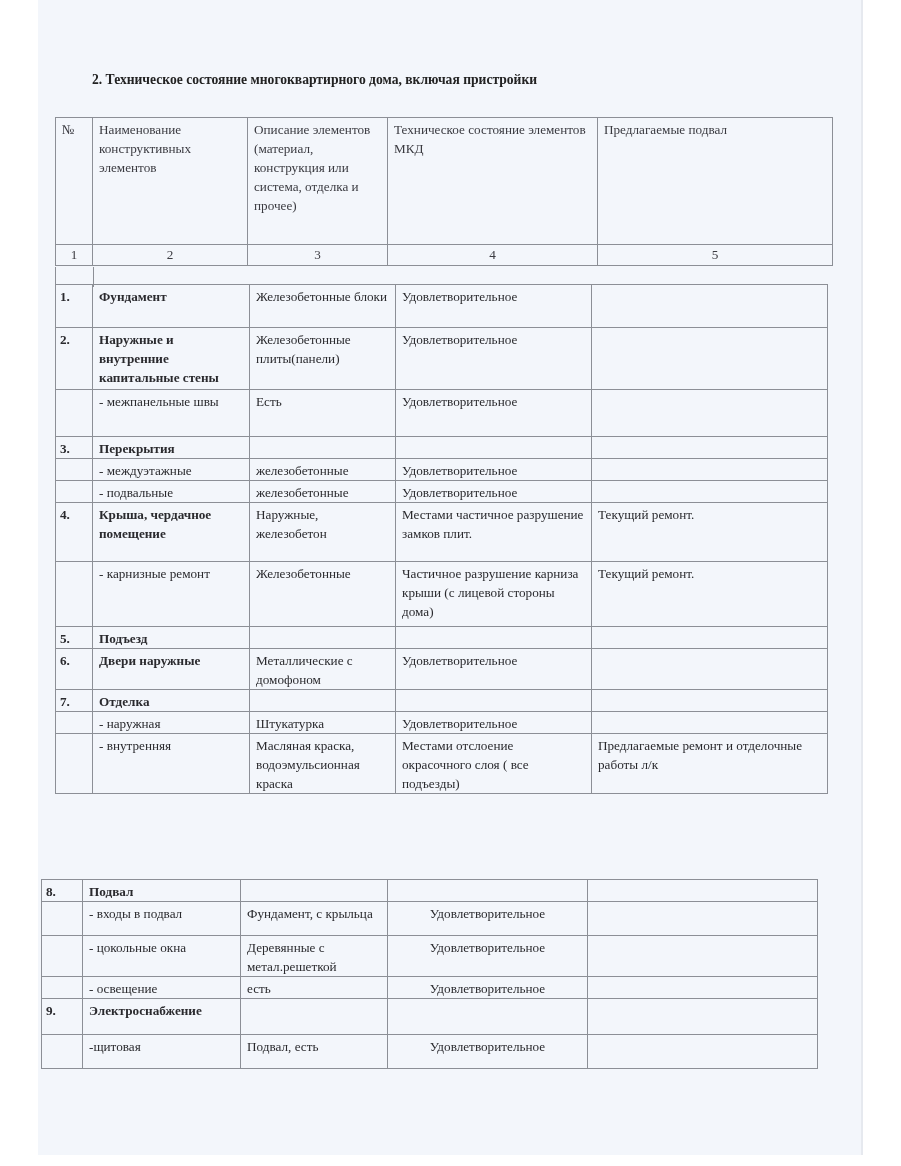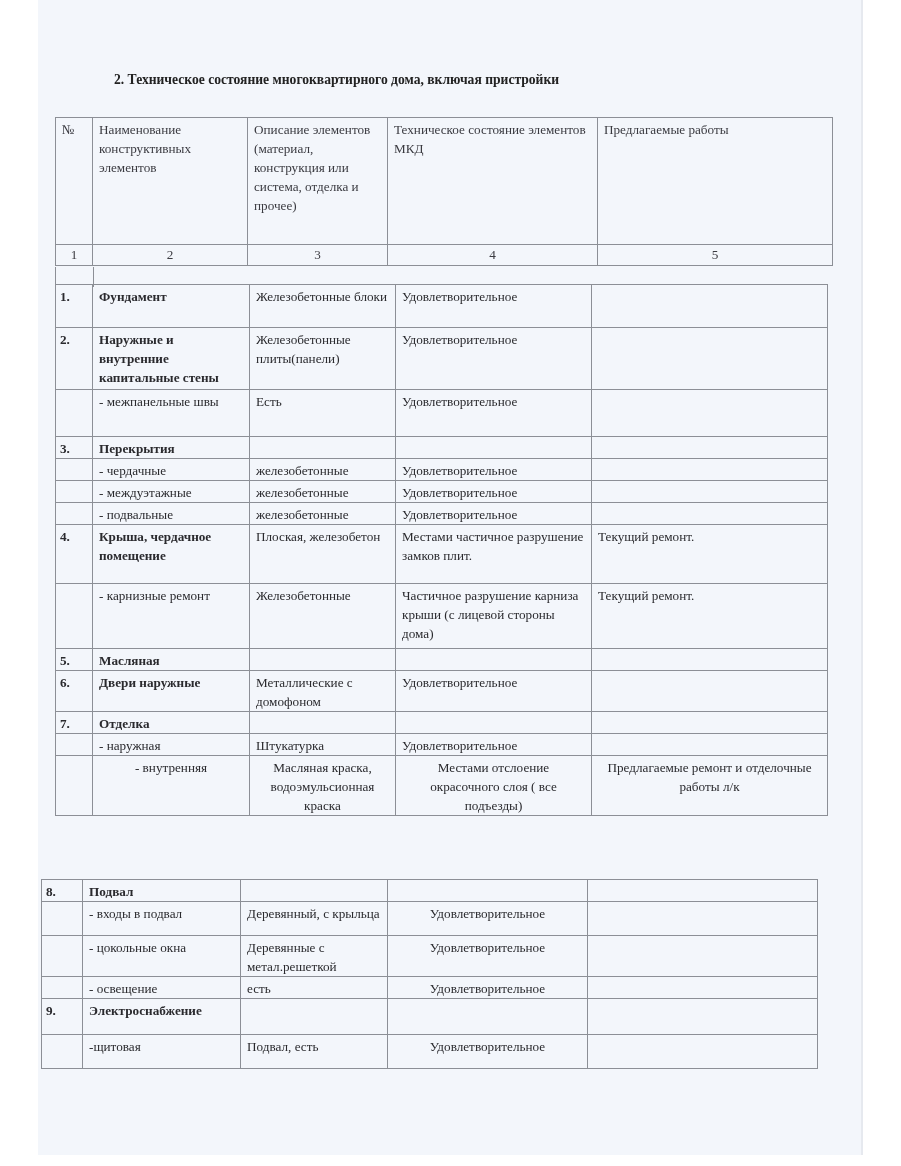--- a/index.html
+++ b/index.html
@@ -10,21 +10,20 @@
     border-right: 2px solid #e6e9ef;
   }
   .doc {
     font-family: "Liberation Serif", "DejaVu Serif", serif;
     color: #2a2a2e;
   }
   .title {
     position: absolute; left: 92px; top: 72px;
     font-size: 13.6px; font-weight: bold; color: #222;
     white-space: nowrap;
-    margin-left: 22px;
   }
   table { border-collapse: collapse; position: absolute; table-layout: fixed; }
   td { border: 1px solid #8c8f96; vertical-align: top; padding: 2px 6px 0 6px; font-size: 13.2px; line-height: 19px; }
   .hdr { left: 55px; top: 117px; width: 777px; }
   .hdr td { color: #3a3a40; }
   .hdr .num td { text-align: center; height: 20px; padding: 0; line-height: 20px; }
   .gap { position: absolute; left: 55px; top: 267px; width: 37px; height: 20px; border-left: 1px solid #8c8f96; border-right: 1px solid #8c8f96; }
   .body { left: 55px; top: 284px; width: 772px; }
   .body td.n { font-weight: bold; padding-left: 4px; }
   .body td.b { font-weight: bold; }
@@ -48,21 +47,21 @@
         <col style="width:140px">
         <col style="width:210px">
         <col style="width:235px">
       </colgroup>
     <tbody>
         <tr style="height:127px">
       <td>№</td>
       <td>Наименование конструктивных элементов</td>
       <td>Описание элементов (материал, конструкция или система, отделка и прочее)</td>
       <td>Техническое состояние элементов МКД</td>
-      <td>Предлагаемые работы</td>
+      <td>Предлагаемые подвал</td>
     </tr>
     <tr class="num">
       <td>1</td>
       <td>2</td>
       <td>3</td>
       <td>4</td>
       <td>5</td>
     </tr>
   </tbody>
     </table>
@@ -100,56 +99,49 @@
         </tr>
         <tr style="height: 20px;">
           <td class="n">3.</td>
           <td class="b">Перекрытия</td>
           <td></td>
           <td></td>
           <td></td>
         </tr>
         <tr style="height: 20px;">
           <td class="n"></td>
-          <td>- чердачные</td>
-          <td>железобетонные</td>
-          <td>Удовлетворительное</td>
-          <td></td>
-        </tr>
-        <tr style="height: 20px;">
-          <td class="n"></td>
           <td>- междуэтажные</td>
           <td>железобетонные</td>
           <td>Удовлетворительное</td>
           <td></td>
         </tr>
         <tr style="height: 20px;">
           <td class="n"></td>
           <td>- подвальные</td>
           <td>железобетонные</td>
           <td>Удовлетворительное</td>
           <td></td>
         </tr>
         <tr style="height: 59px;">
           <td class="n">4.</td>
           <td class="b">Крыша, чердачное помещение</td>
-          <td>Плоская, железобетон</td>
+          <td>Наружные, железобетон</td>
           <td>Местами частичное разрушение замков плит.</td>
           <td>Текущий ремонт.</td>
         </tr>
         <tr style="height: 65px;">
           <td class="n"></td>
           <td>- карнизные ремонт</td>
           <td>Железобетонные</td>
           <td>Частичное разрушение карниза крыши (с лицевой стороны дома)</td>
           <td>Текущий ремонт.</td>
         </tr>
         <tr style="height: 20px;">
           <td class="n">5.</td>
-          <td class="b">Масляная</td>
+          <td class="b">Подъезд</td>
           <td></td>
           <td></td>
           <td></td>
         </tr>
         <tr style="height: 32px;">
           <td class="n">6.</td>
           <td class="b">Двери наружные</td>
           <td>Металлические с домофоном</td>
           <td>Удовлетворительное</td>
           <td></td>
@@ -161,21 +153,21 @@
           <td></td>
           <td></td>
         </tr>
         <tr style="height: 20px;">
           <td class="n"></td>
           <td>- наружная</td>
           <td>Штукатурка</td>
           <td>Удовлетворительное</td>
           <td></td>
         </tr>
-        <tr style="height: 45px; text-align: center;">
+        <tr style="height: 45px;">
           <td class="n"></td>
           <td>- внутренняя</td>
           <td>Масляная краска, водоэмульсионная краска</td>
           <td>Местами отслоение окрасочного слоя ( все подъезды)</td>
           <td>Предлагаемые ремонт и отделочные работы л/к</td>
         </tr>
       </tbody>
   </table>
 
   <table class="body2" id="tbl2">
@@ -190,21 +182,21 @@
         <tr style="height: 20px;">
           <td class="n">8.</td>
           <td class="b">Подвал</td>
           <td></td>
           <td class="center"></td>
           <td></td>
         </tr>
         <tr style="height: 34px;">
           <td class="n"></td>
           <td>- входы в подвал</td>
-          <td>Деревянный, с крыльца</td>
+          <td>Фундамент, с крыльца</td>
           <td class="center">Удовлетворительное</td>
           <td></td>
         </tr>
         <tr style="height: 34px;">
           <td class="n"></td>
           <td>- цокольные окна</td>
           <td>Деревянные с метал.решеткой</td>
           <td class="center">Удовлетворительное</td>
           <td></td>
         </tr>

